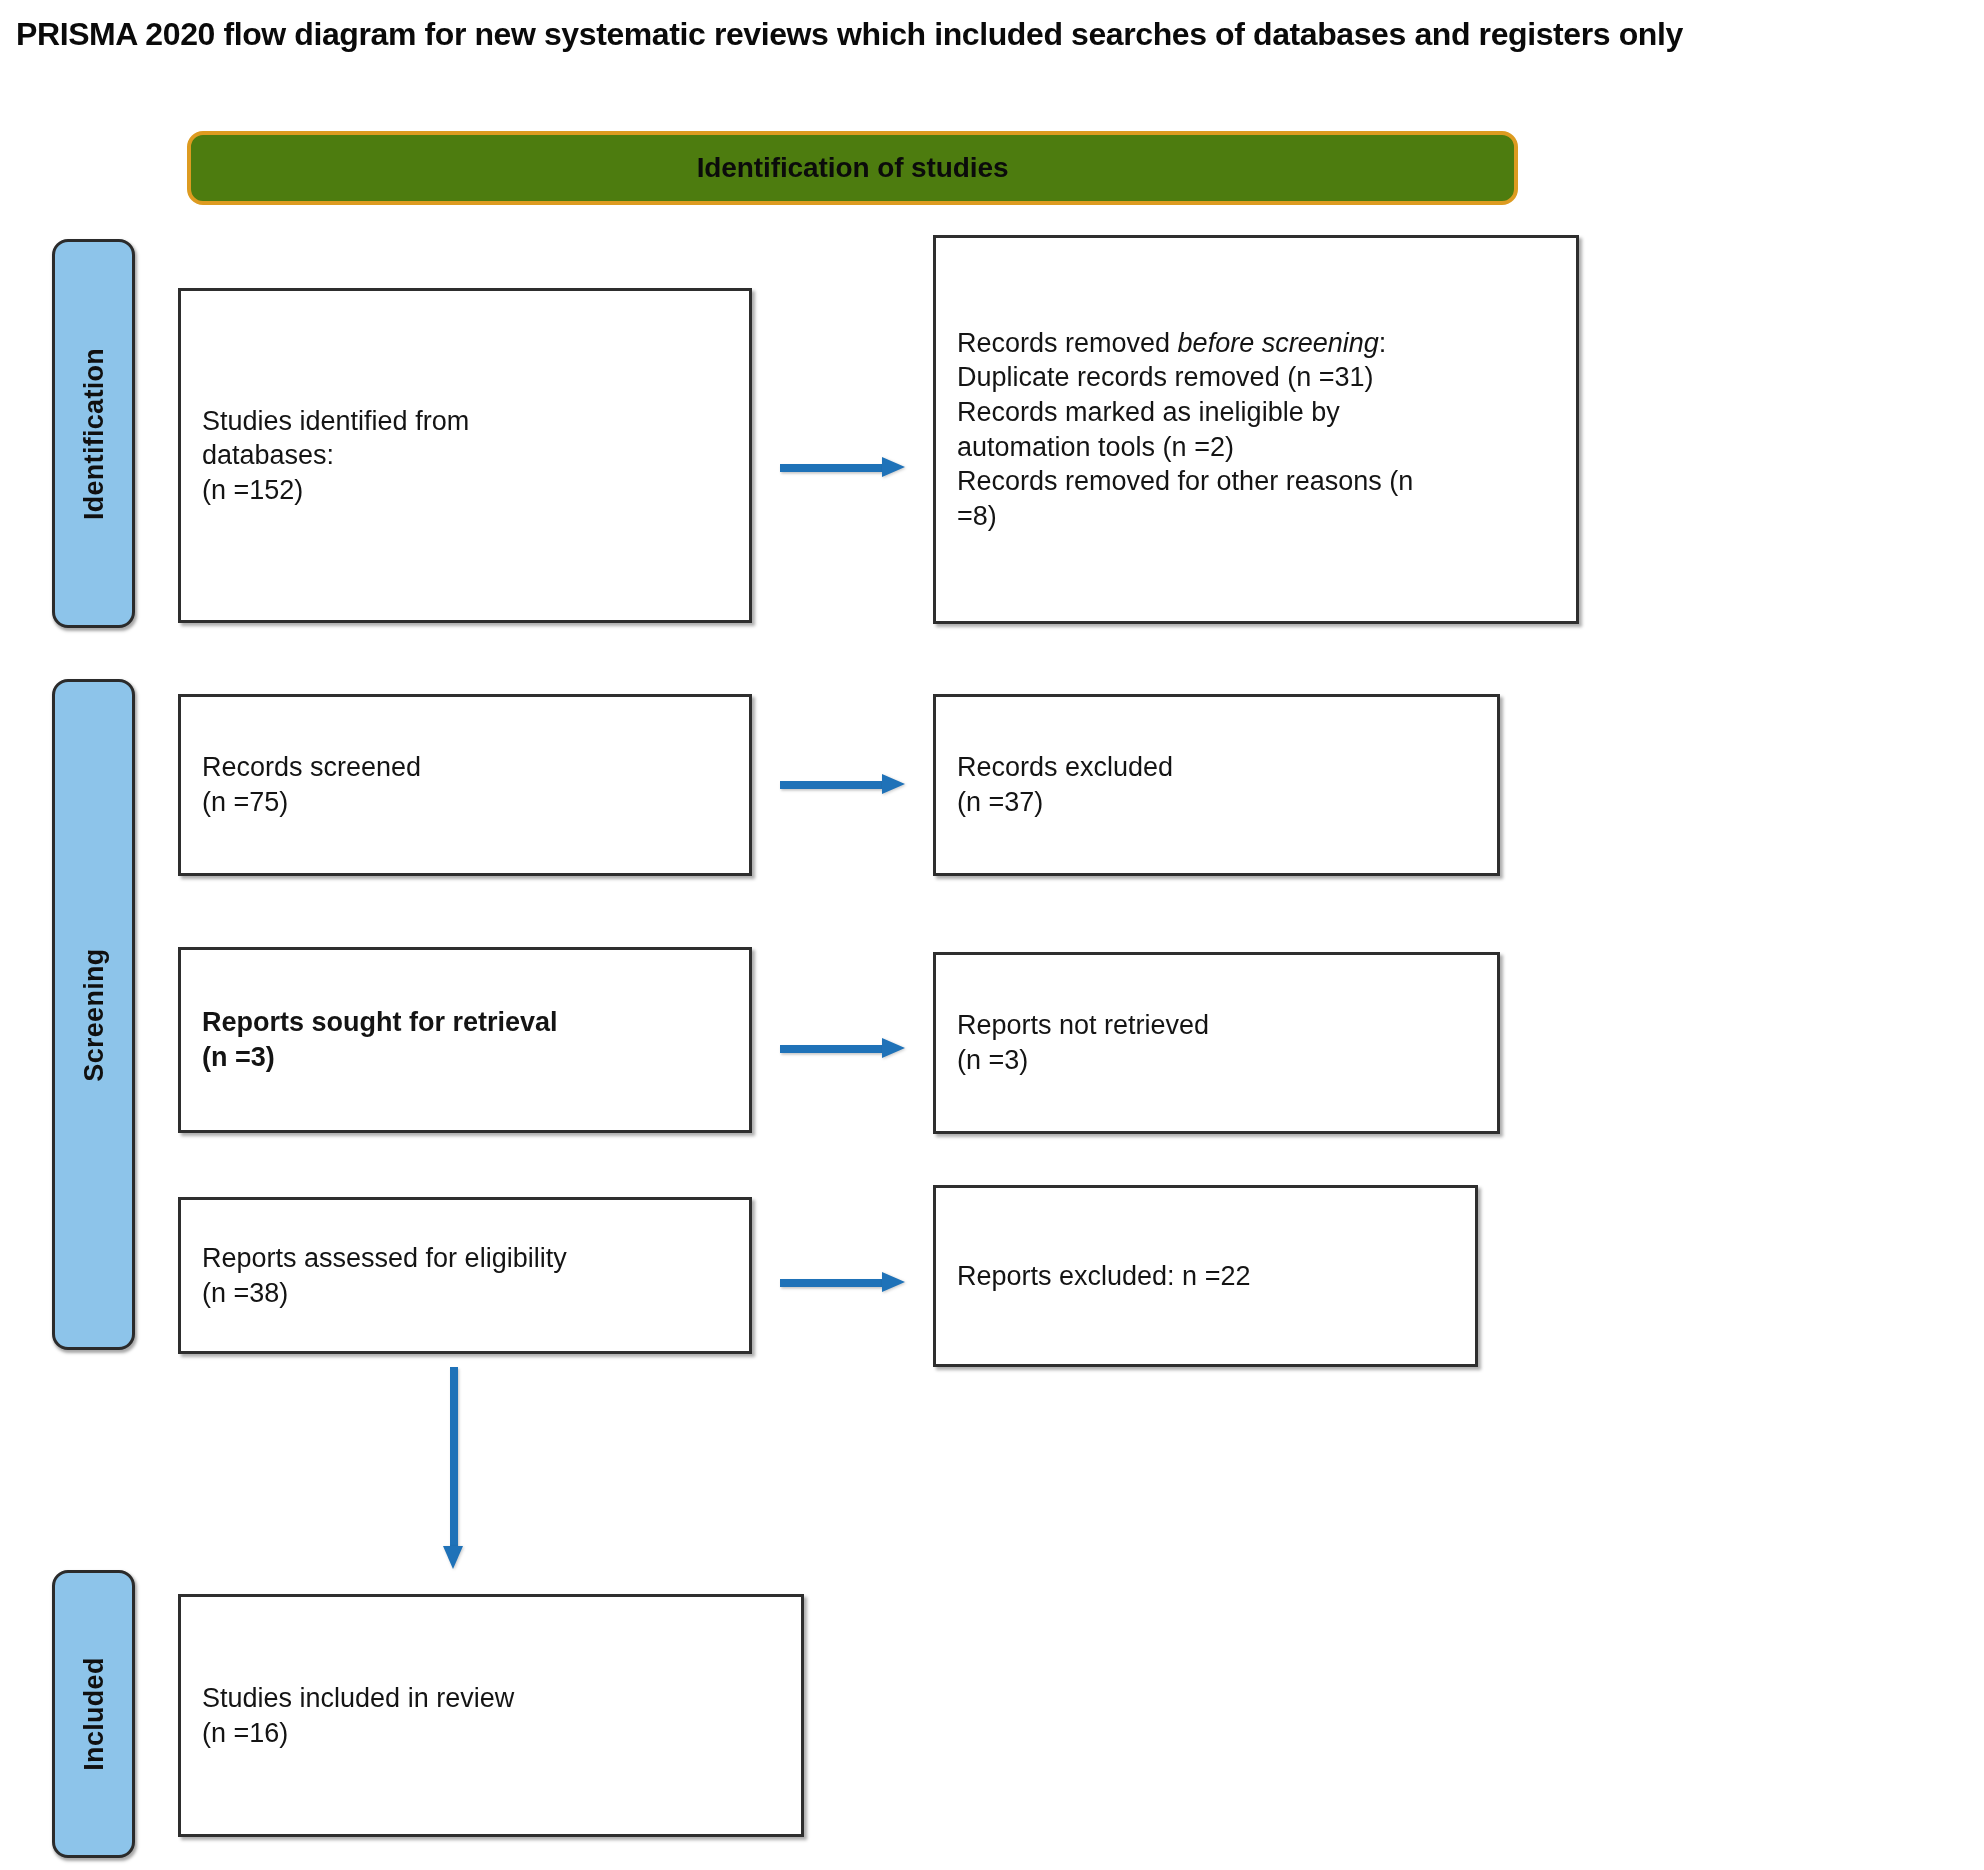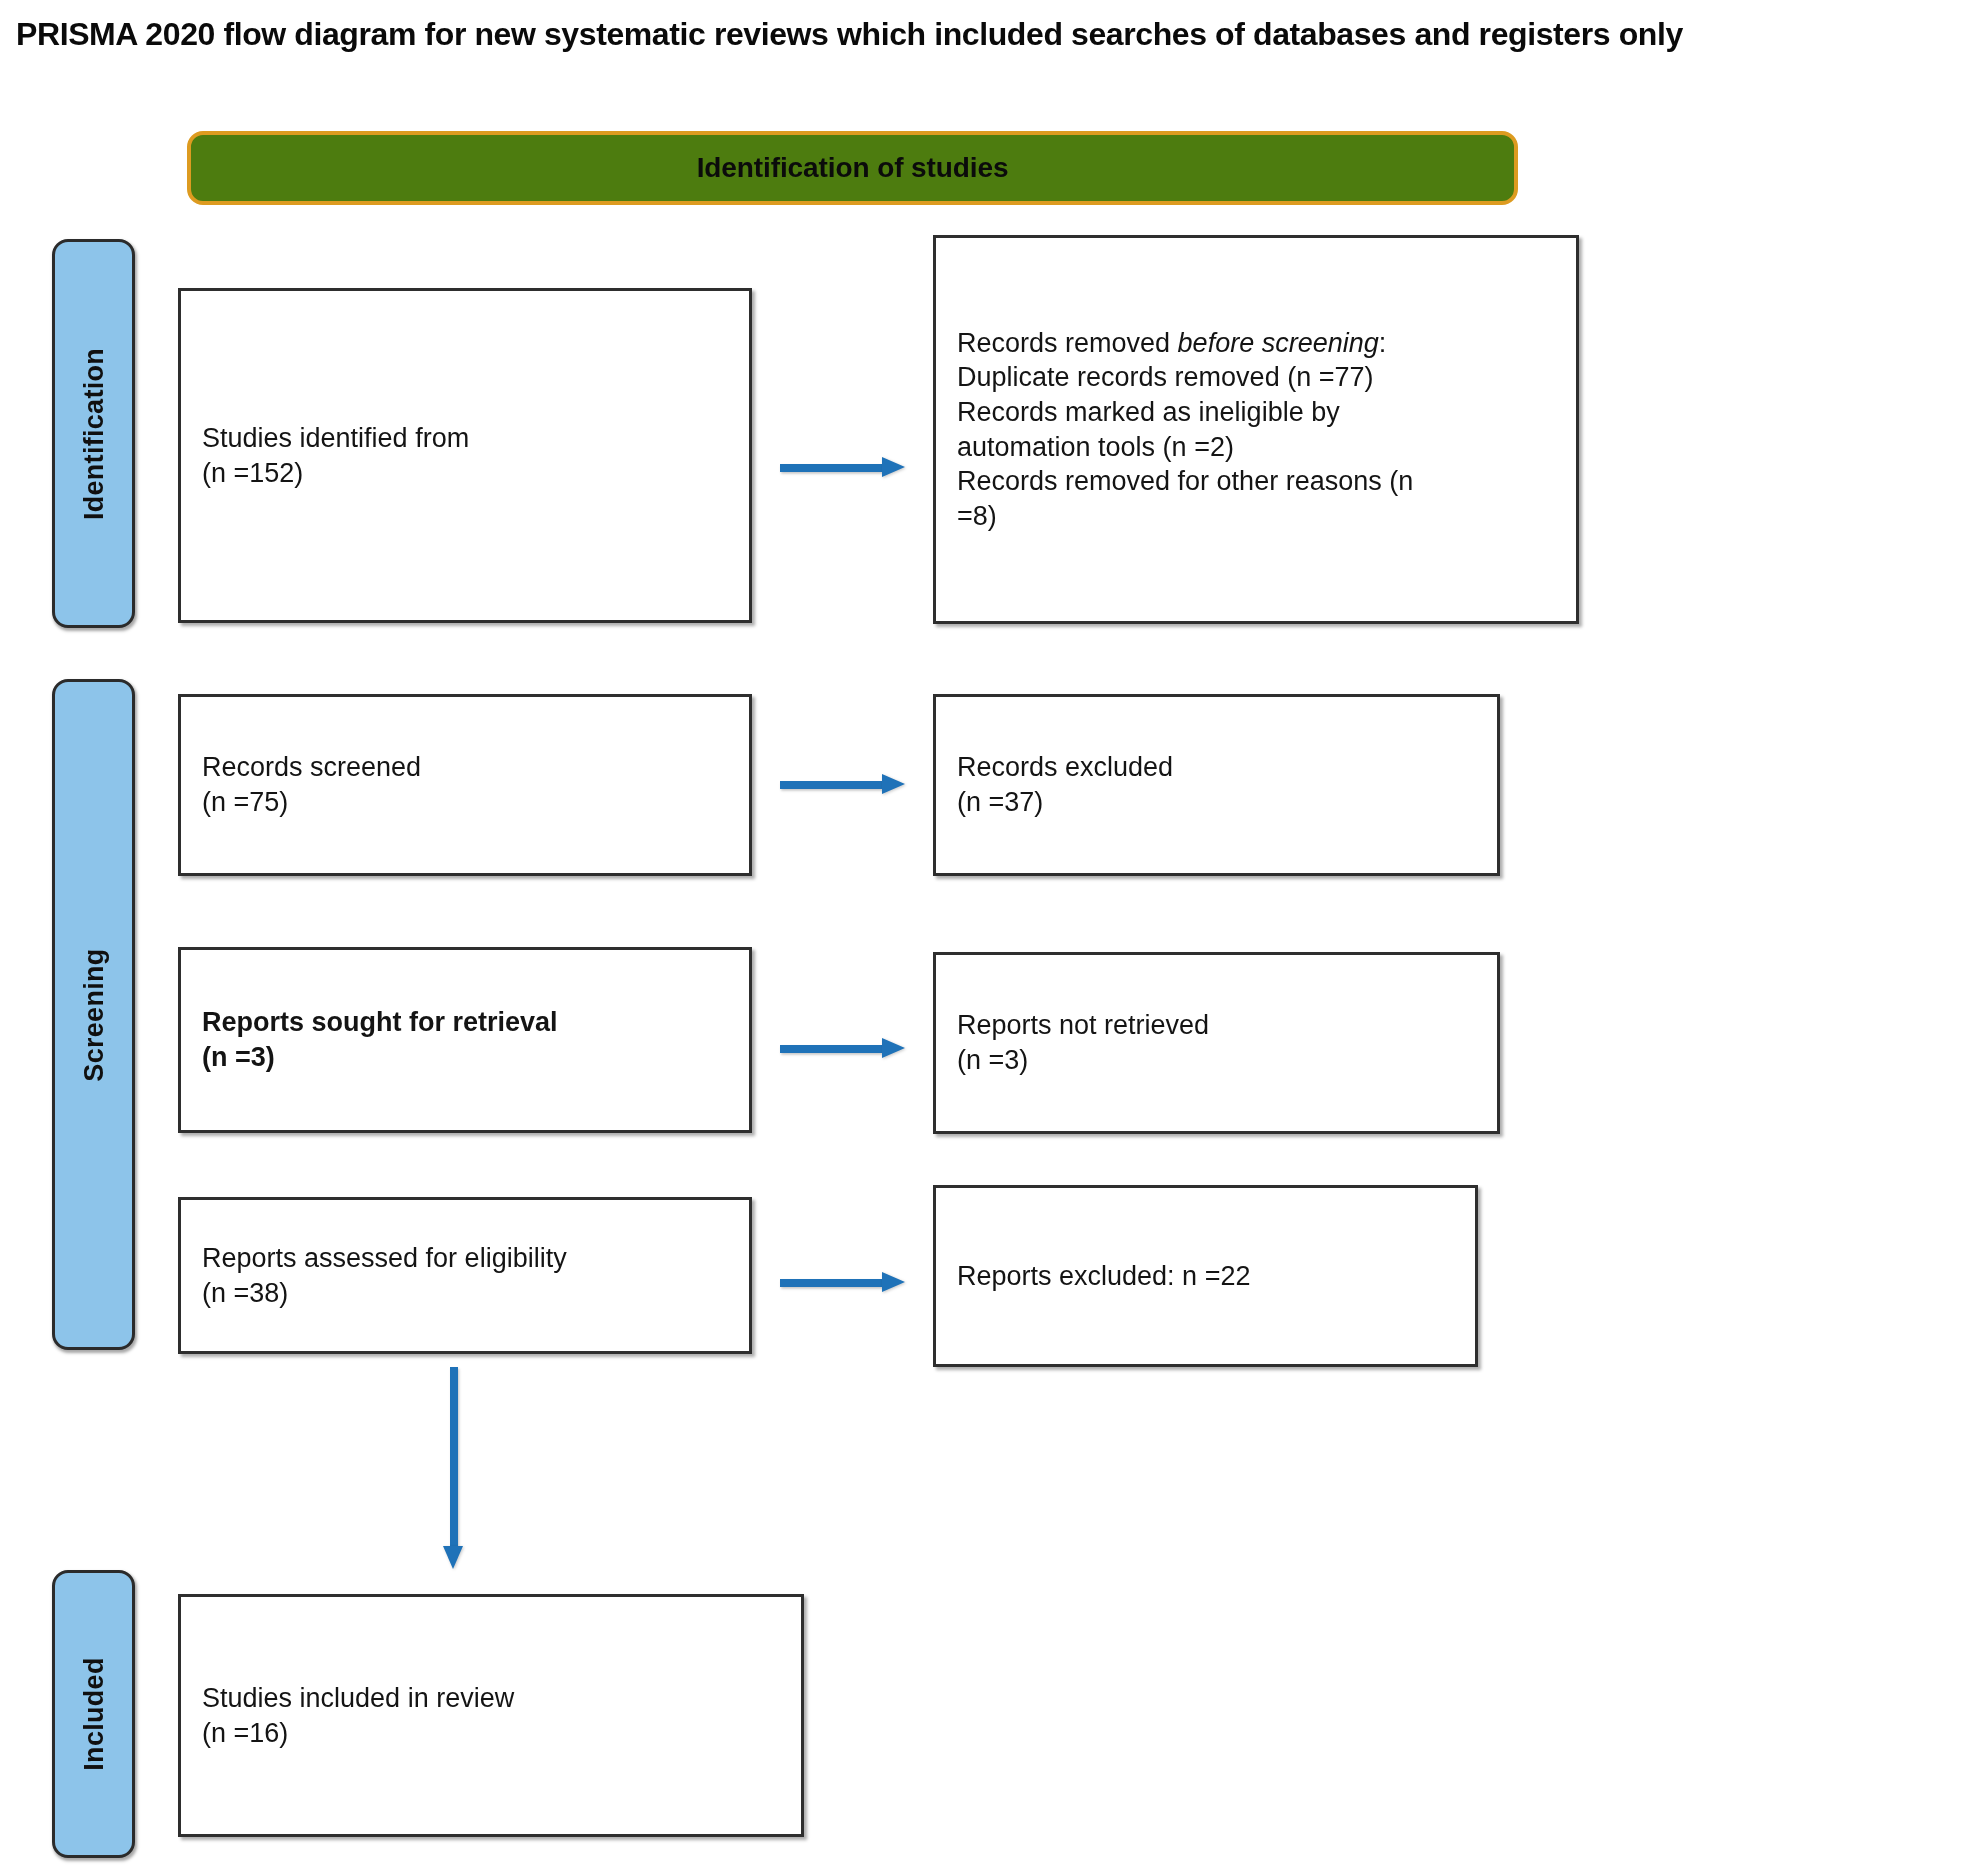--- a/index.html
+++ b/index.html
@@ -204,28 +204,29 @@
   <div class="phase-rail" id="rail-screening">
     <span class="rail-label">Screening</span>
   </div>
   <div class="phase-rail" id="rail-included">
     <span class="rail-label">Included</span>
   </div>
 
   <div class="flow-box" id="box-identified">
     <div class="box-text">
       <div>Studies identified from</div>
+      <div>databases:</div>
       <div>(n =152)</div>
     </div>
   </div>
 
   <div class="flow-box" id="box-removed">
     <div class="box-text">
       <div><span>Records removed </span><span class="em">before screening</span><span>:</span></div>
-      <div>Duplicate records removed (n =77)</div>
+      <div>Duplicate records removed (n =31)</div>
       <div>Records marked as ineligible by</div>
       <div>automation tools (n =2)</div>
       <div>Records removed for other reasons (n</div>
       <div>=8)</div>
     </div>
   </div>
 
   <div class="arrow-h" id="arrow-identified-removed">
     <span class="shaft"></span>
     <span class="head"></span>

